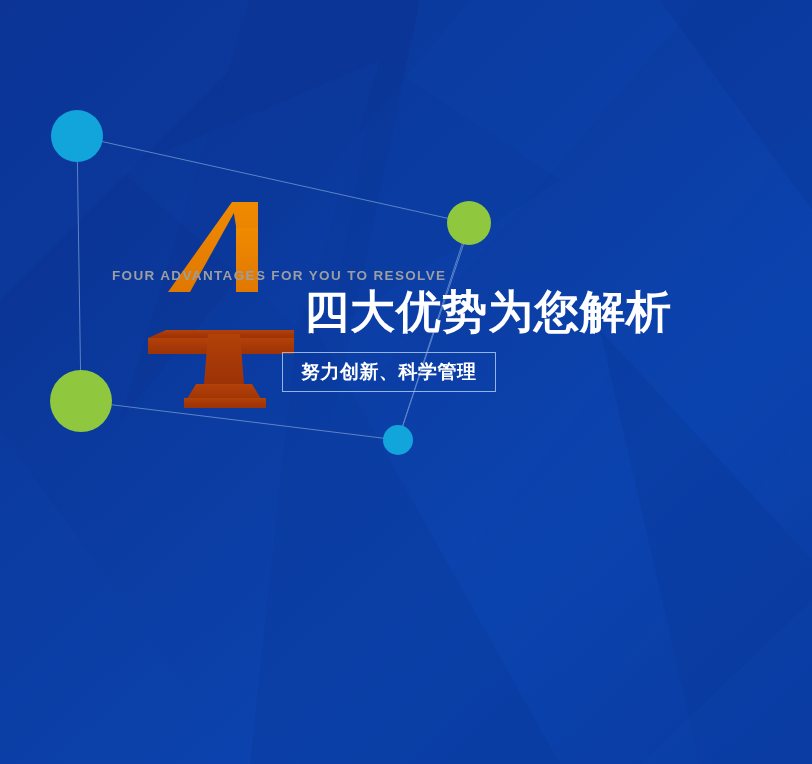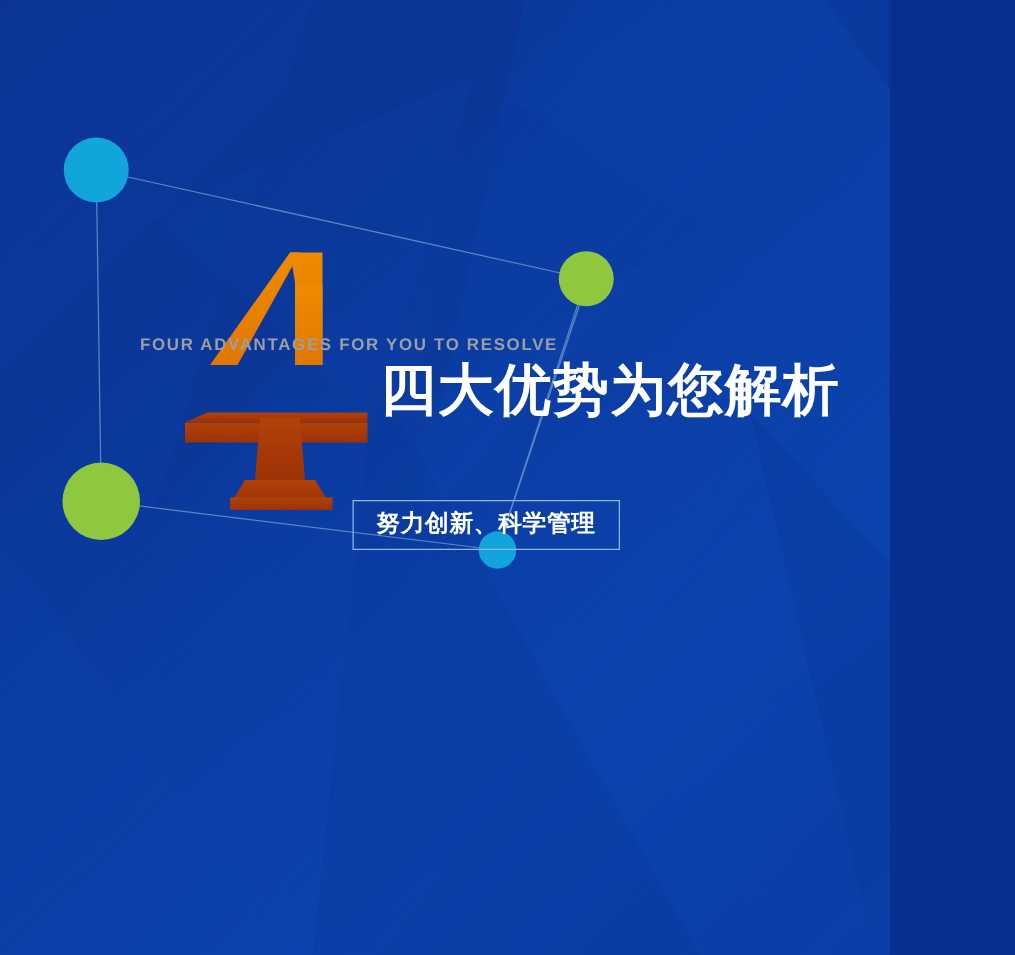--- a/index.html
+++ b/index.html
@@ -9,21 +9,21 @@
   }
   body {
     width: 812px;
     height: 764px;
     overflow: hidden;
     font-family: "Liberation Sans", "DejaVu Sans", sans-serif;
   }
 
   #banner {
     position: relative;
-    width: 712px;
+    width: 812px;
     height: 764px;
     overflow: hidden;
     background: linear-gradient(120deg, #0a2f8e 0%, #0b3a9e 28%, #0c44b0 62%, #0b3da4 100%);
   }
 
   
   .bg-svg {
     position: absolute;
     inset: 0;
     width: 812px;
@@ -80,21 +80,20 @@
   .subtitle-row {
     position: absolute;
     left: 170px;
     top: 84px;
   }
   .subtitle-box {
     display: inline-block;
     border: 1px solid #93b4e6;
     padding: 7px 18px 9px 18px;
     box-sizing: border-box;
-    margin-top: 48px;
   }
   .subtitle-text {
     font-size: 19px;
     font-weight: 700;
     color: #ffffff;
     letter-spacing: 0.5px;
     line-height: 22px;
     white-space: nowrap;
     font-family: "DejaVu Sans", "Liberation Sans", sans-serif;
   }

